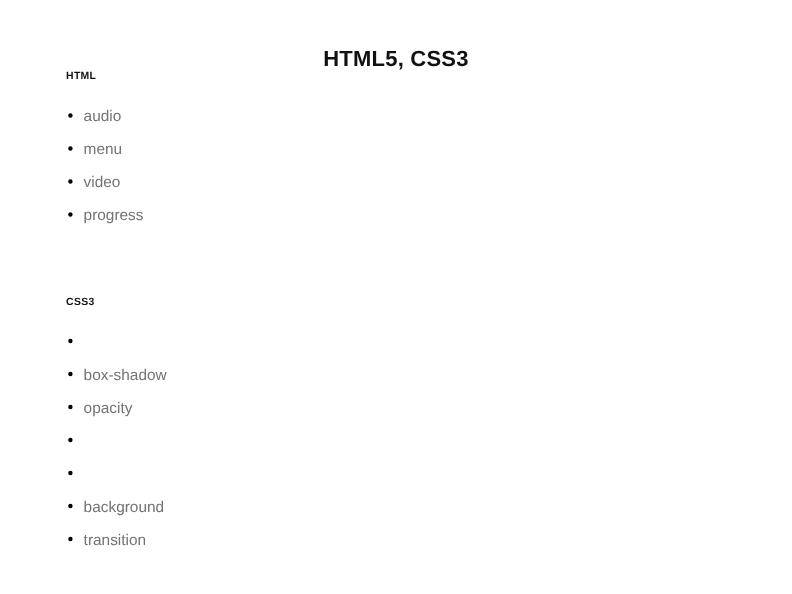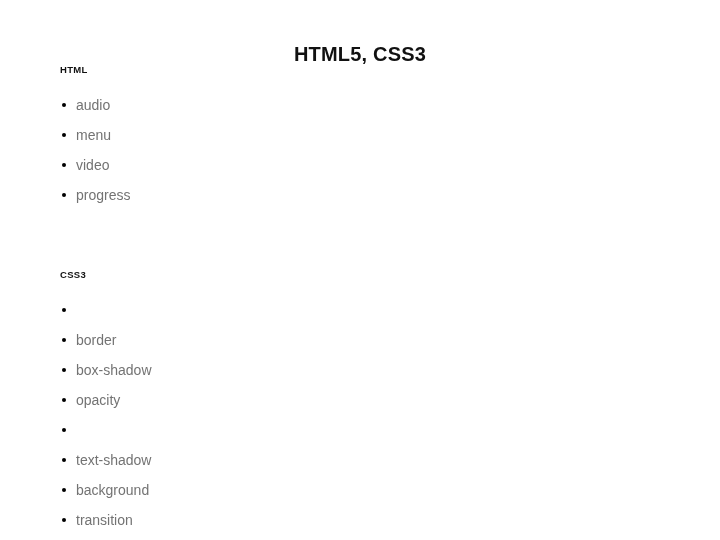--- a/index.html
+++ b/index.html
@@ -123,36 +123,31 @@
   </div>
 
   <div class="section" id="section-css3">
     <div class="section-heading">CSS3</div>
     <ul class="bullet-list">
       <li class="bullet-item">
         <span class="bullet-dot"></span>
       </li>
       <li class="bullet-item">
         <span class="bullet-dot"></span>
-        <span class="bullet-label">border</span>
-      </li>
-      <li class="bullet-item">
-        <span class="bullet-dot"></span>
         <span class="bullet-label">box-shadow</span>
       </li>
       <li class="bullet-item">
         <span class="bullet-dot"></span>
         <span class="bullet-label">opacity</span>
       </li>
       <li class="bullet-item">
         <span class="bullet-dot"></span>
       </li>
       <li class="bullet-item">
         <span class="bullet-dot"></span>
-        <span class="bullet-label">text-shadow</span>
       </li>
       <li class="bullet-item">
         <span class="bullet-dot"></span>
         <span class="bullet-label">background</span>
       </li>
       <li class="bullet-item">
         <span class="bullet-dot"></span>
         <span class="bullet-label">transition</span>
       </li>
     </ul>

